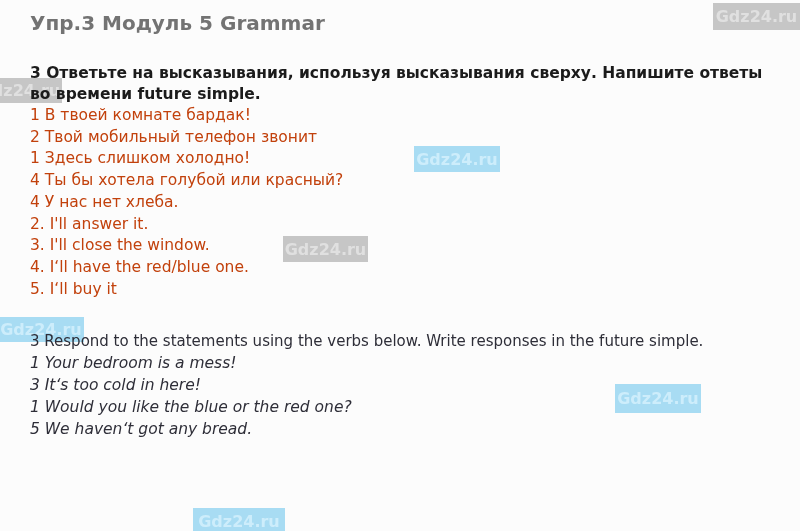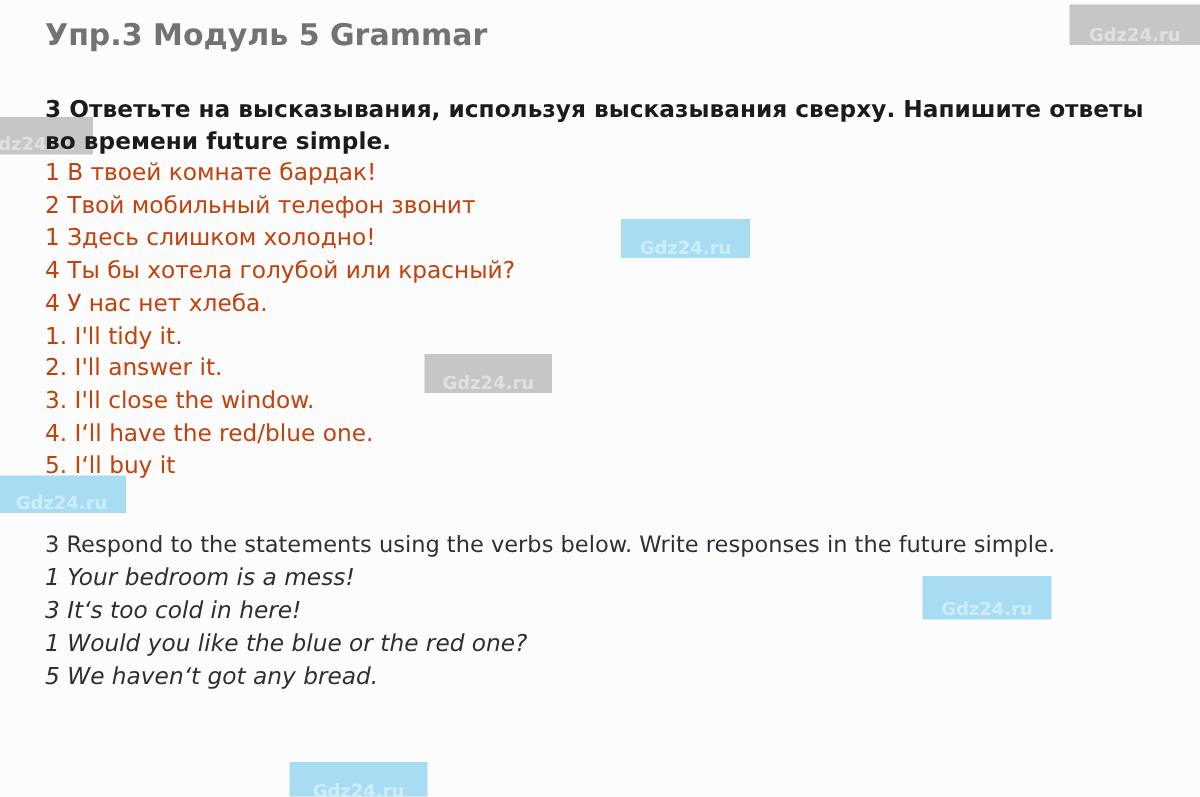--- a/index.html
+++ b/index.html
@@ -11,23 +11,23 @@
     position: relative;
     background: #fcfcfc;
     font-family: "DejaVu Sans", "Liberation Sans", sans-serif;
   }
 
   
   .wm {
     position: absolute;
     z-index: 0;
     display: flex;
-    align-items: flex-end;
+    align-items: center;
     justify-content: center;
-    font-size: 12px;
+    font-size: 16px;
     font-weight: bold;
     overflow: hidden;
     white-space: nowrap;
   }
   .wm-gray { background: #c6c6c6; color: #e0e0e0; }
   .wm-blue { background: #a8dcf3; color: #cdedfb; }
   .wm1 { left: 713px; top: 3px;   width: 87px; height: 27px; }
   .wm2 { left: -23px; top: 78px;  width: 85px; height: 25px; }
   .wm3 { left: 414px; top: 146px; width: 86px; height: 26px; }
   .wm4 { left: 283px; top: 236px; width: 85px; height: 26px; }
@@ -114,21 +114,20 @@
 
   <ul class="lines statements-ru">
     <li>1 В твоей комнате бардак!</li>
     <li>2 Твой мобильный телефон звонит</li>
     <li>1 Здесь слишком холодно!</li>
     <li>4 Ты бы хотела голубой или красный?</li>
     <li>4 У нас нет хлеба.</li>
   </ul>
 
   <ul class="lines answers">
-    <li>1. I'll tidy it.</li>
     <li>2. I'll answer it.</li>
     <li>3. I'll close the window.</li>
     <li>4. I‘ll have the red/blue one.</li>
     <li>5. I‘ll buy it</li>
   </ul>
 
 
   <p class="task-intro">3 Respond to the statements using the verbs below. Write responses in the future simple.</p>
 
   <ul class="lines task-lines">

